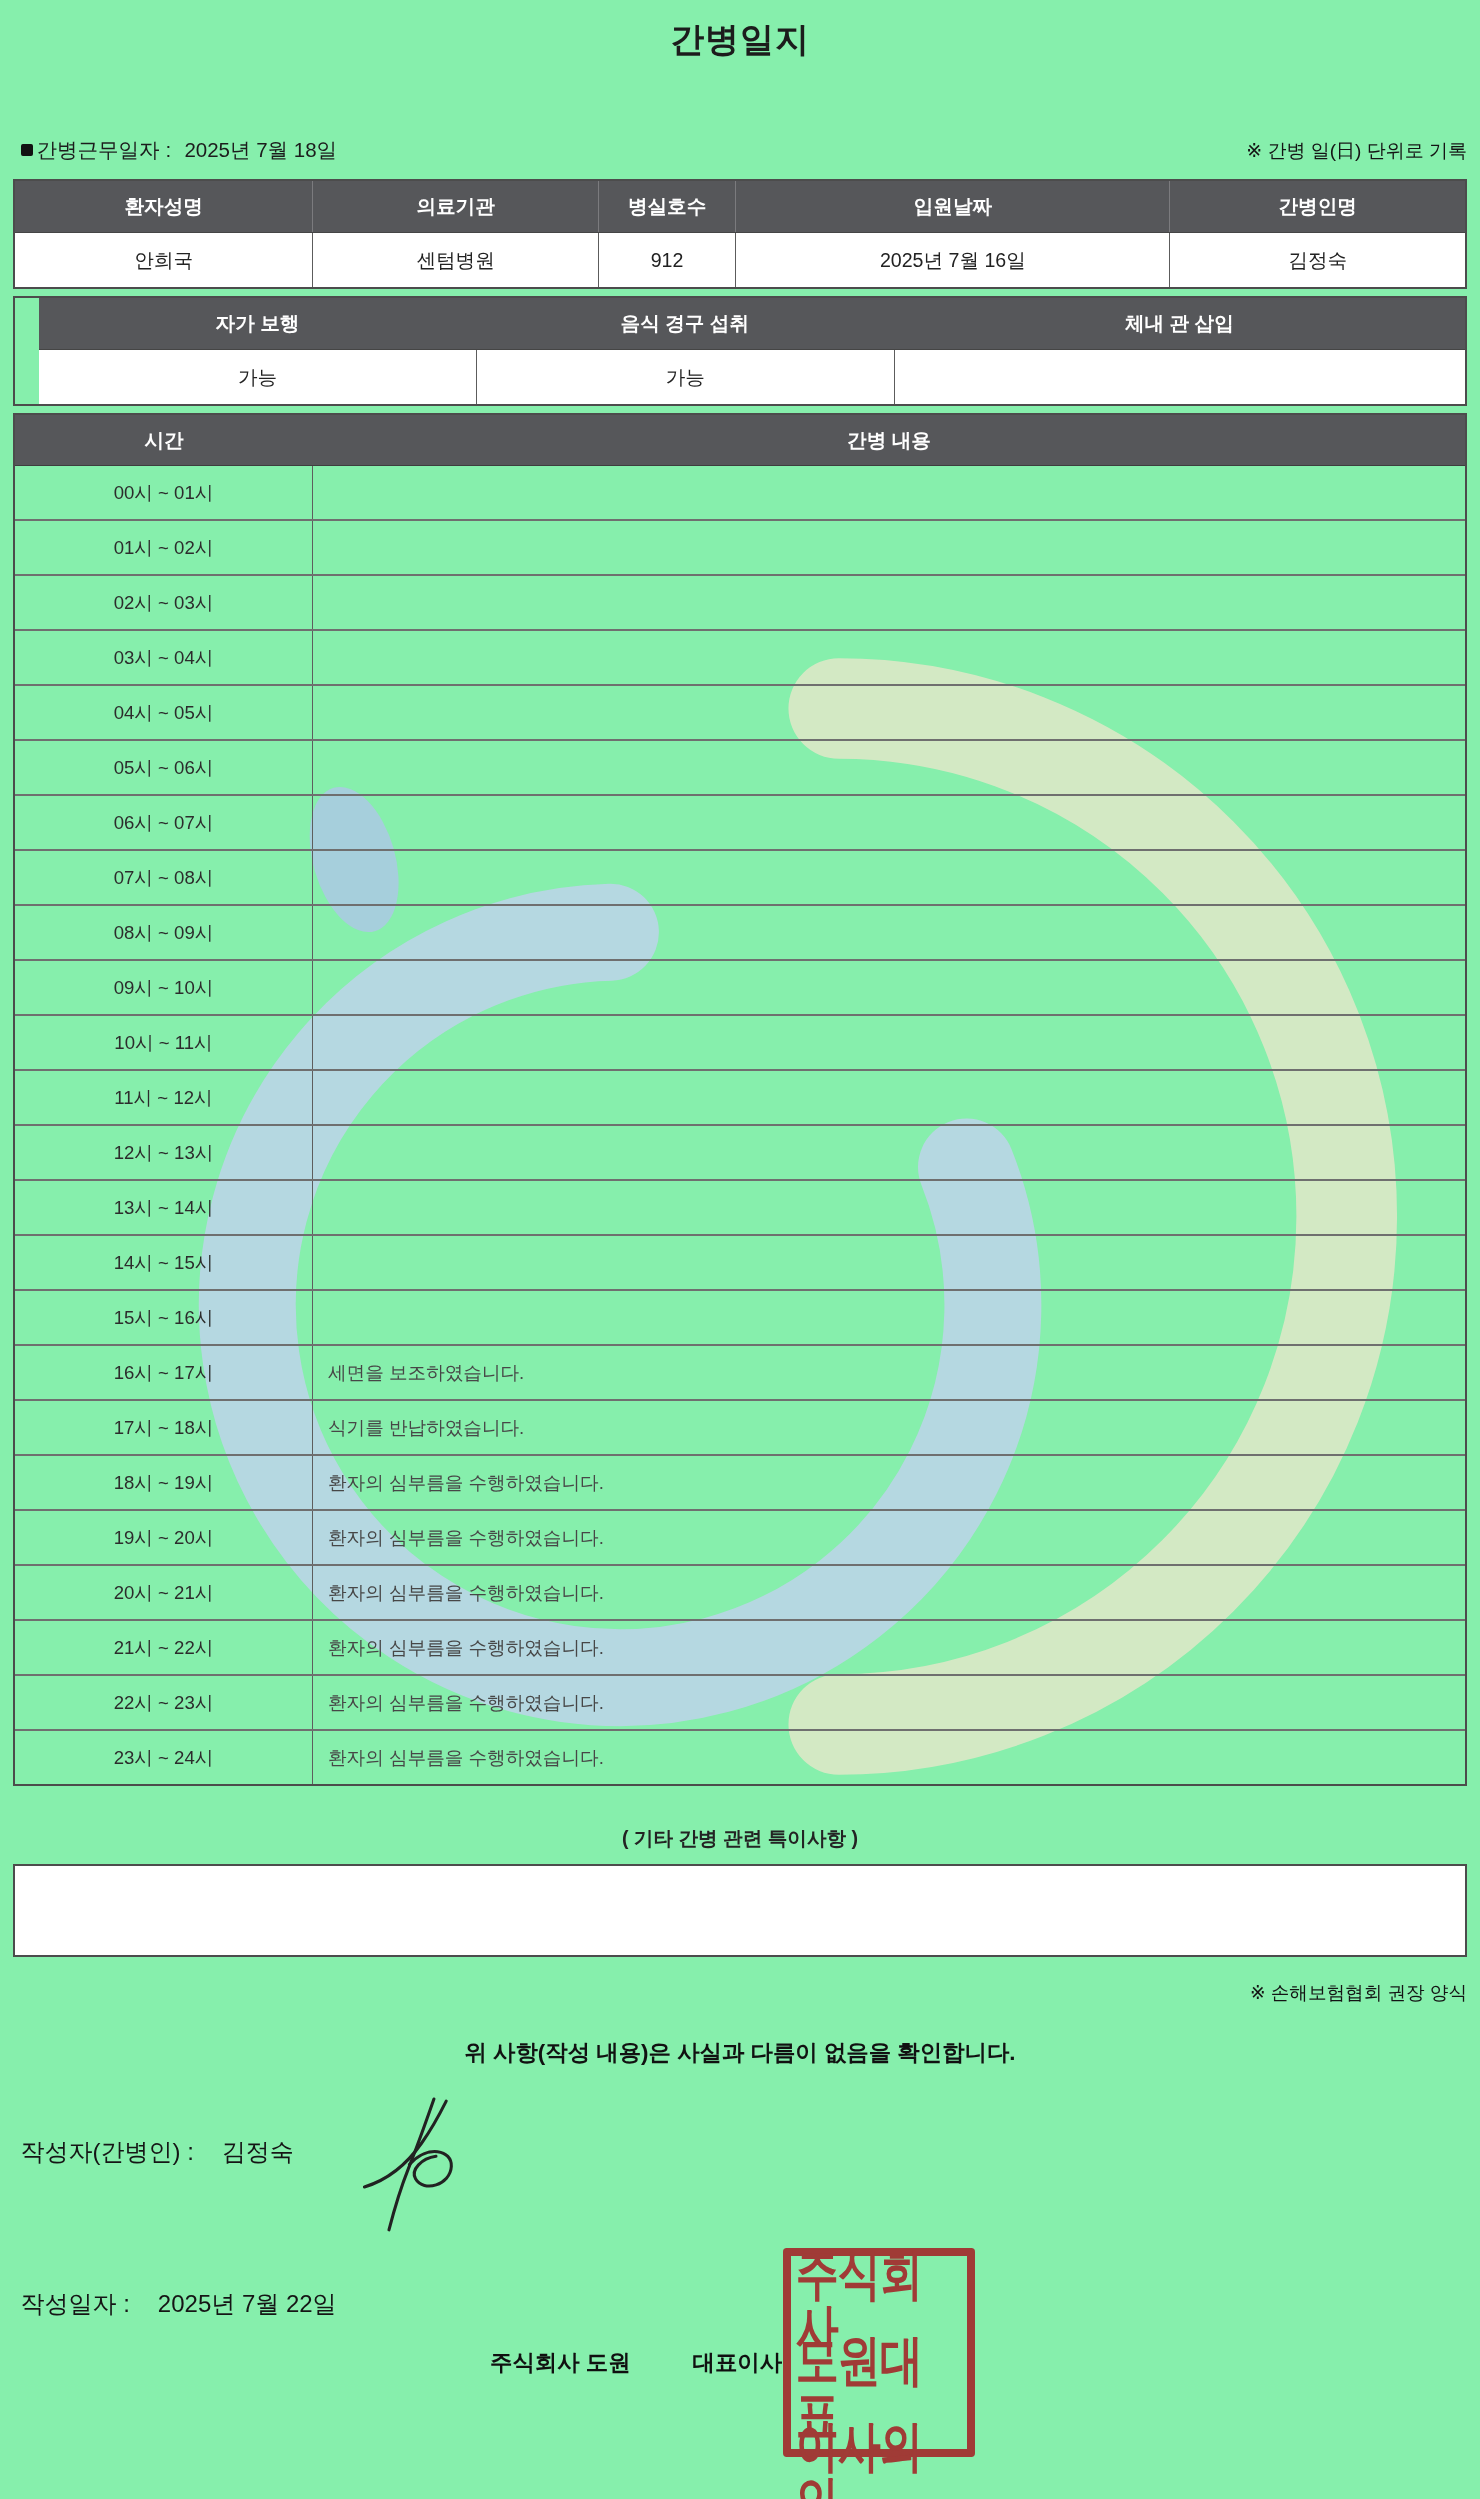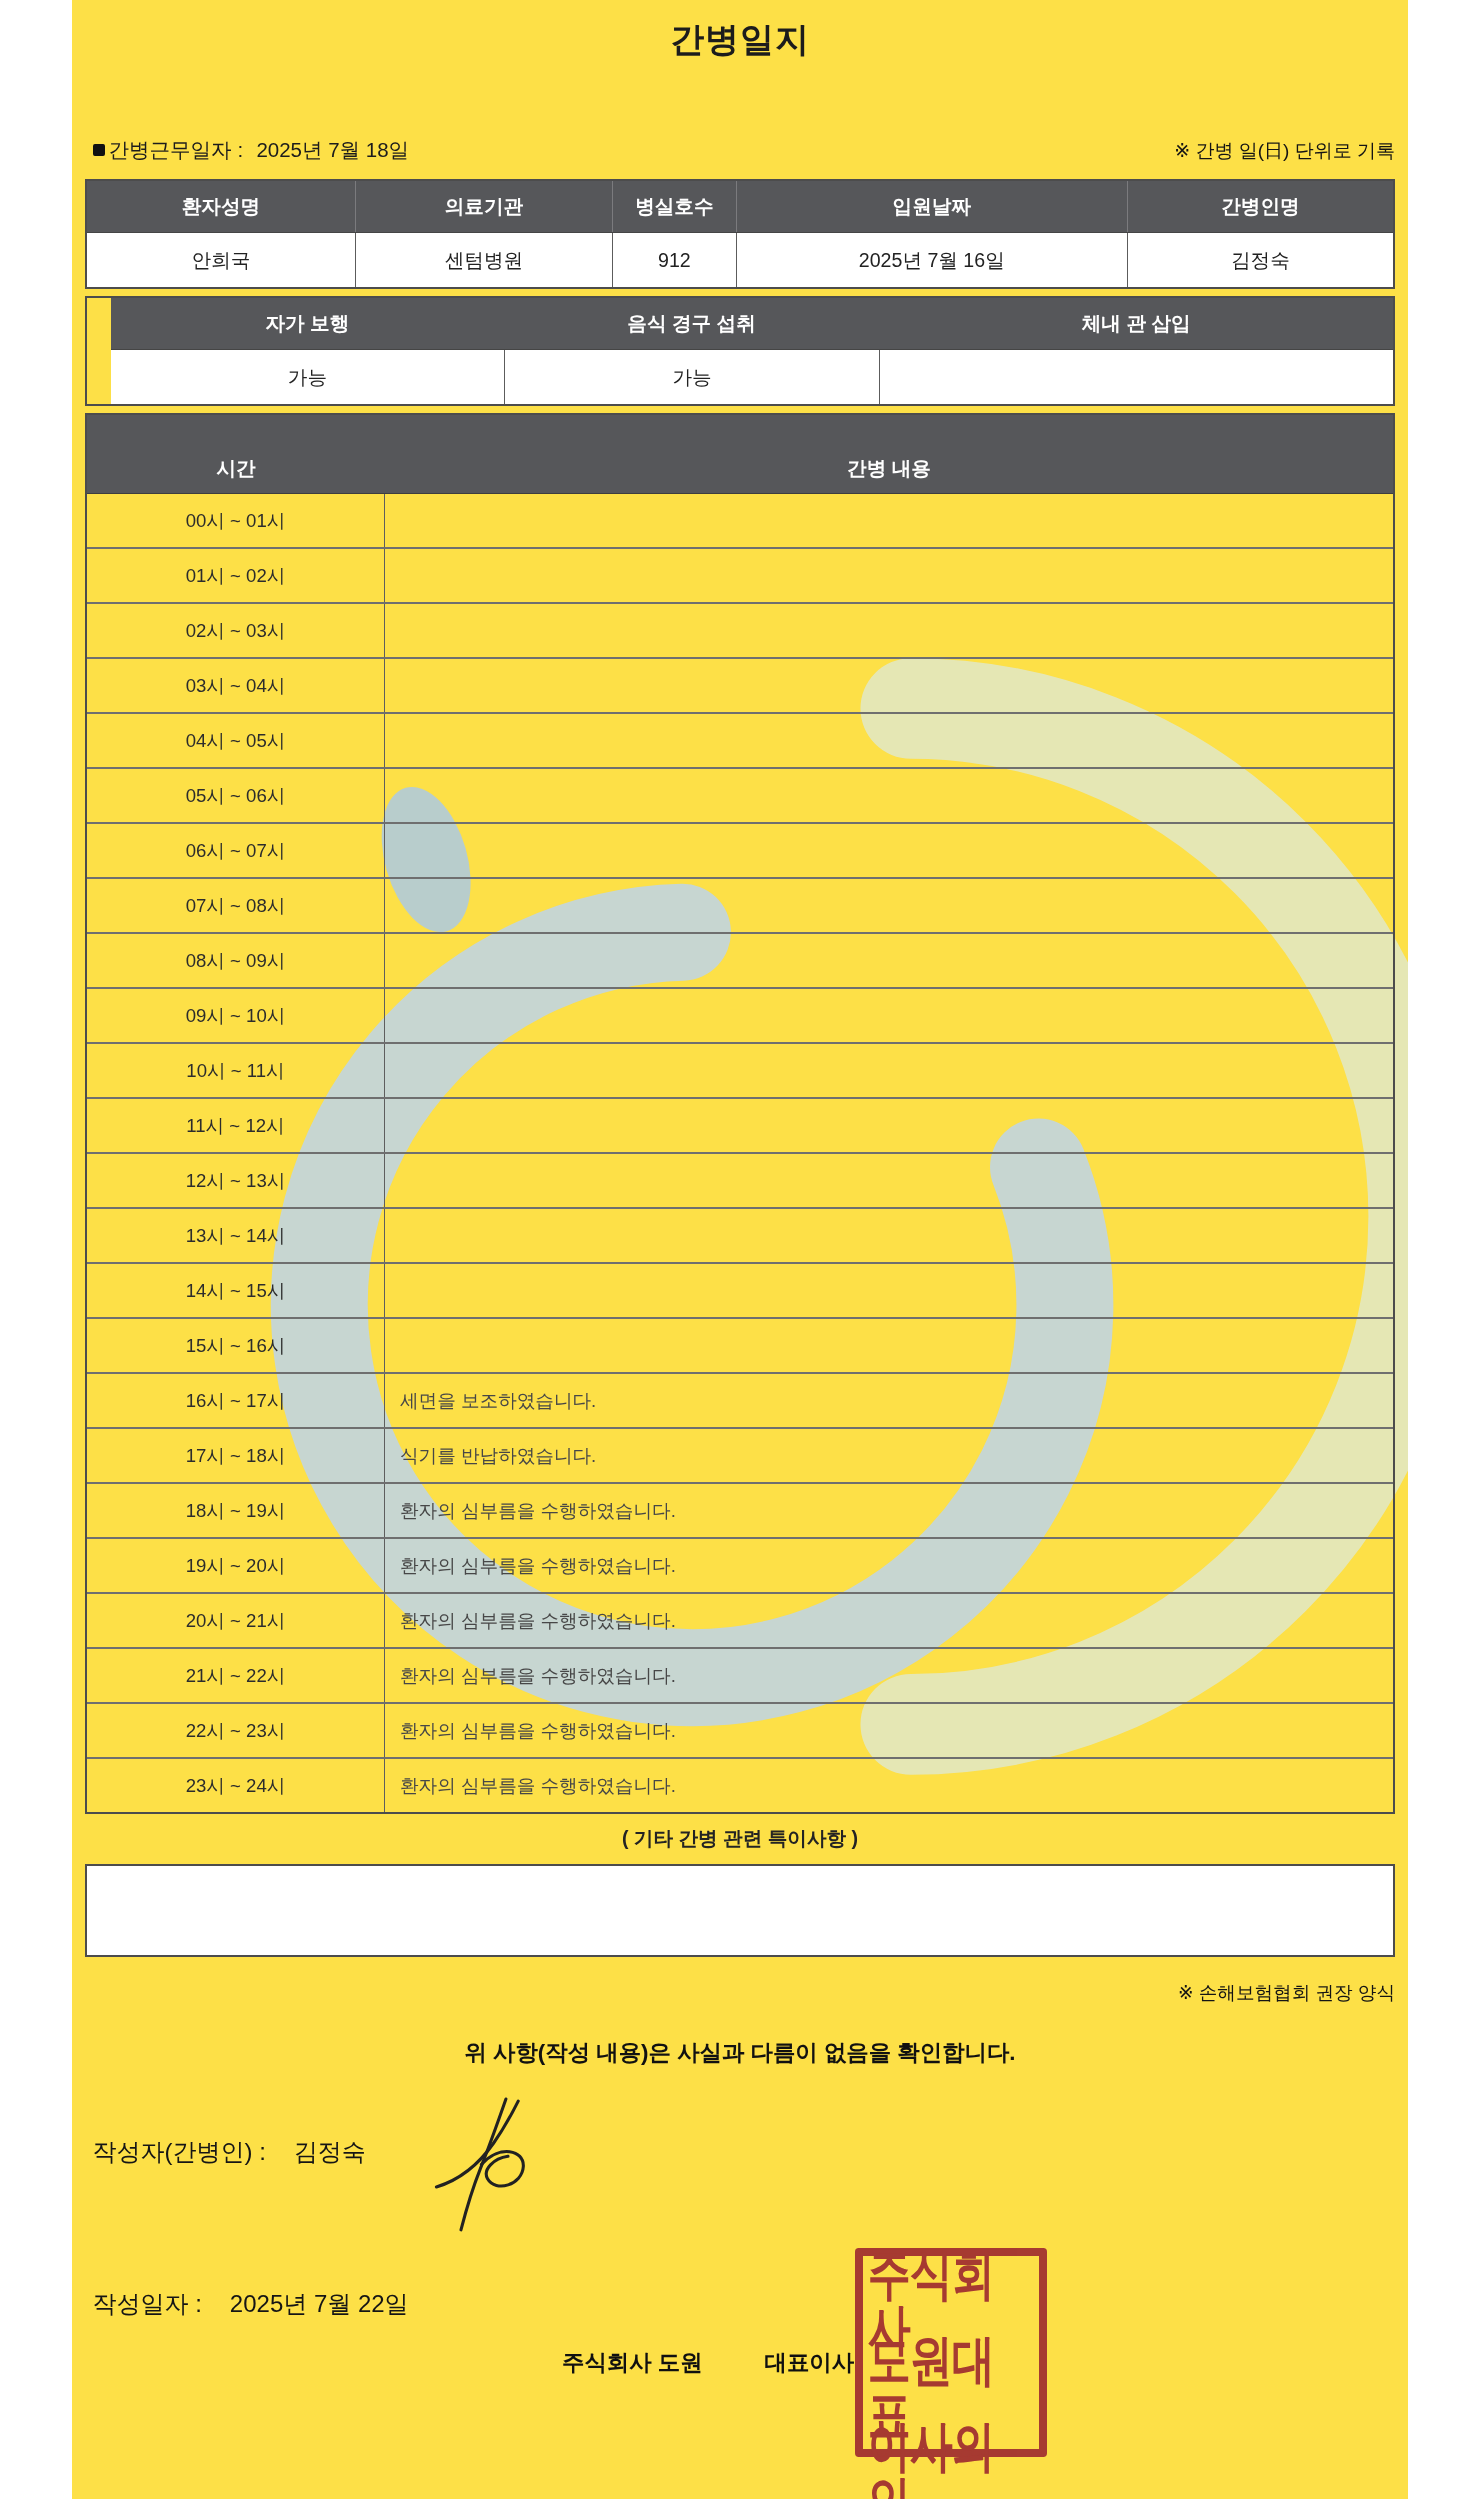--- a/index.html
+++ b/index.html
@@ -1,17 +1,17 @@
 <!DOCTYPE html>
 <html style="font-size:15px"><head>
 <meta charset="utf-8">
 <style>
   html,body { margin:0; padding:0; background:#ffffff; }
   body { font-family:"Liberation Sans","DejaVu Sans",sans-serif; color:#1c1c1c; }
-  .page { position:relative; width:1336px; height:2500px; margin:0 auto; background:#fde047; overflow:hidden; }
+  .page { position:relative; width:1480px; height:2500px; margin:0 auto; background:#86efac; overflow:hidden; }
   .layer { position:absolute; z-index:1; }
 
   
   .wm { position:absolute; left:0; top:0; z-index:0; }
 
   
   .title { top:17px; left:0; width:100%; text-align:center; font-size:34px; font-weight:700; letter-spacing:0.9px; }
   .meta-row { top:136px; left:20.5px; right:13px; display:flex; justify-content:space-between; align-items:flex-end; }
   .meta-left { font-size:20.5px; display:flex; align-items:center; gap:4px; }
   .meta-left .sq { width:12px; height:12px; background:#111; display:inline-block; border-radius:1.9px; }
@@ -25,21 +25,21 @@
   .g5 { grid-template-columns:320fr 307fr 148fr 467fr 318fr; }
   .g5.hdr > div + div { border-left:0.9px solid rgba(255,255,255,0.22); }
   .g3 { grid-template-columns:478fr 457fr 625fr; }
   .vals { display:grid; background:#ffffff; border-top:1.9px solid #454545; font-size:19.6px; color:#222; }
   .vals > div { height:54px; display:flex; align-items:center; justify-content:center; }
   .vals > div + div { border-left:1.9px solid #5c5c5c; }
 
   
   .t1 { top:179px; } .t2 { top:296px;padding-left:24px; } .t3 { top:413px; }
   .t3 .hdr { grid-template-columns:298px 1fr; border-bottom:1.9px solid #3e3e3e; }
-  .t3 .hdr > div { height:50px;margin-top:28px; }
+  .t3 .hdr > div { height:50px; }
   .t-row { display:grid; grid-template-columns:298px 1fr; height:53px; background:transparent; }
   .t-row + .t-row { border-top:2.8px solid #6f6f6f; }
   .t-time { display:flex; align-items:center; justify-content:center; font-size:18.6px; color:#2c2c2c;
             border-right:1.9px solid #5e5e5e; }
   .t-content { display:flex; align-items:center; padding-left:15px; font-size:18.6px; color:#474747; }
 
   
   .notes-title { top:1825px; left:0; width:100%; text-align:center; font-size:19.6px; font-weight:700; color:#232323; }
   .notes-box { top:1864px; left:13px; right:13px; height:89px; border:2.8px solid #4c4c4c; background:#ffffff; }
   .form-note { top:1980px; right:13px; font-size:18.6px; color:#141414; }

